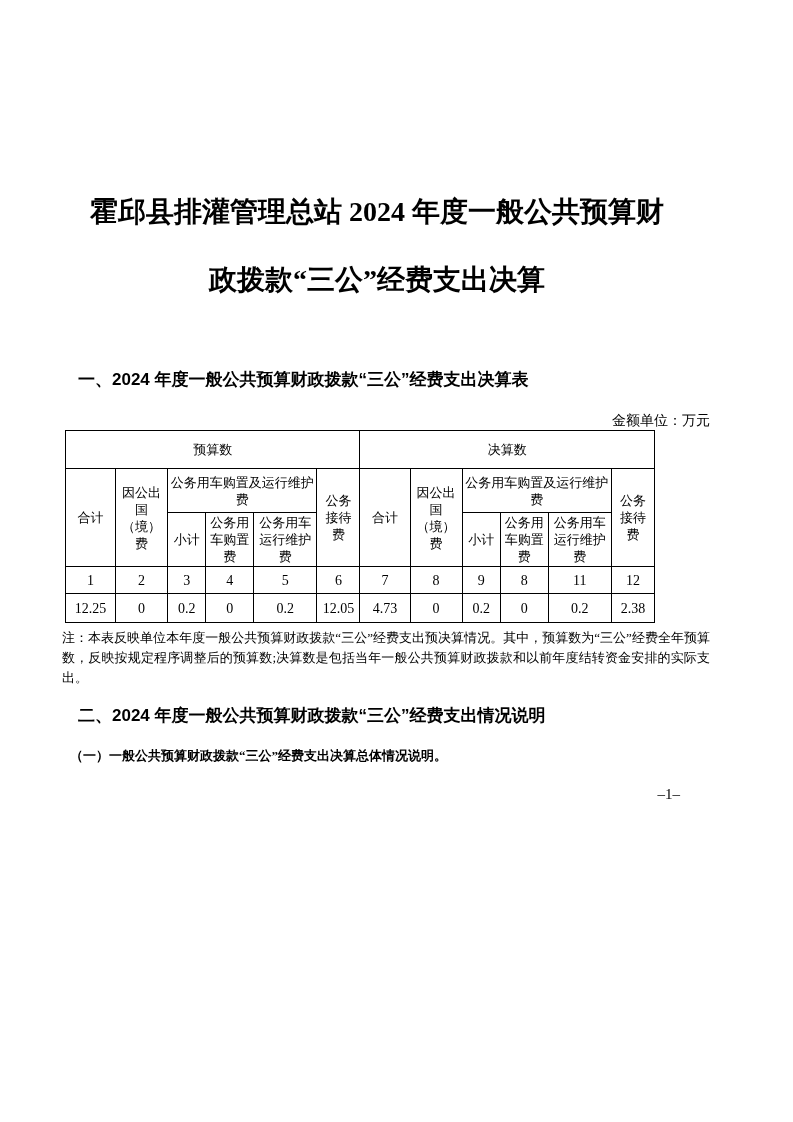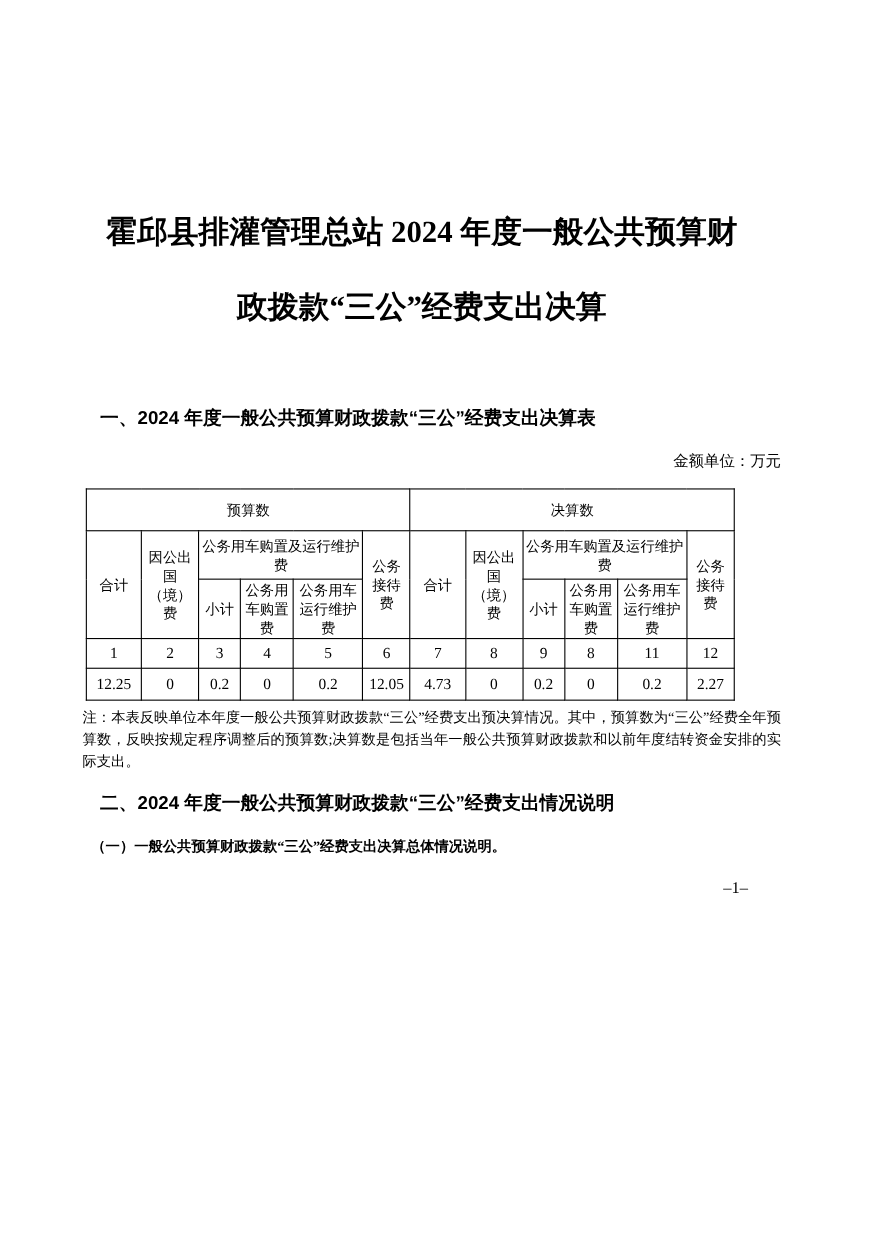--- a/index.html
+++ b/index.html
@@ -5,21 +5,21 @@
   * { box-sizing: border-box; }
   html, body { margin: 0; padding: 0; background: #ffffff; }
   .page {
     position: relative;
     width: 793px;
     height: 1122px;
     margin: 0 auto;
     background: #ffffff;
     color: #000000;
     font-family: "Liberation Serif", "DejaVu Serif", serif;
-    padding: 178px 83px 0 57px;
+    padding: 178px 83px 0 44px;
     overflow: hidden;
   }
   .doc-title {
     text-align: center;
     font-size: 28px;
     font-weight: bold;
     line-height: 68px;
     font-family: "Liberation Serif", "DejaVu Serif", serif;
     margin: 0;
   }
@@ -38,21 +38,21 @@
     text-align: right;
     font-size: 14px;
     line-height: 18px;
     margin-top: 12px;
   }
   table.budget-table {
     border-collapse: collapse;
     table-layout: fixed;
     width: 590px;
     margin-left: 21px;
-    margin-top: 14px;
+    margin-top: 0;
   }
   table.budget-table td {
     border: 1.5px solid #000000;
     text-align: center;
     vertical-align: middle;
     font-size: 13px;
     line-height: 17px;
     padding: 1px 2px;
     word-break: break-all;
   }
@@ -162,21 +162,21 @@
       <td>0</td>
       <td>0.2</td>
       <td>0</td>
       <td>0.2</td>
       <td>12.05</td>
       <td>4.73</td>
       <td>0</td>
       <td>0.2</td>
       <td>0</td>
       <td>0.2</td>
-      <td>2.27</td>
+      <td>2.38</td>
     </tr>
   </tbody>
     </table>
 
   <p class="table-note">注：本表反映单位本年度一般公共预算财政拨款“三公”经费支出预决算情况。其中，预算数为“三公”经费全年预算数，反映按规定程序调整后的预算数;决算数是包括当年一般公共预算财政拨款和以前年度结转资金安排的实际支出。</p>
 
   <p class="section-heading section2-heading">二、2024 年度一般公共预算财政拨款“三公”经费支出情况说明</p>
 
   <p class="subsection-heading">（一）一般公共预算财政拨款“三公”经费支出决算总体情况说明。</p>
 

